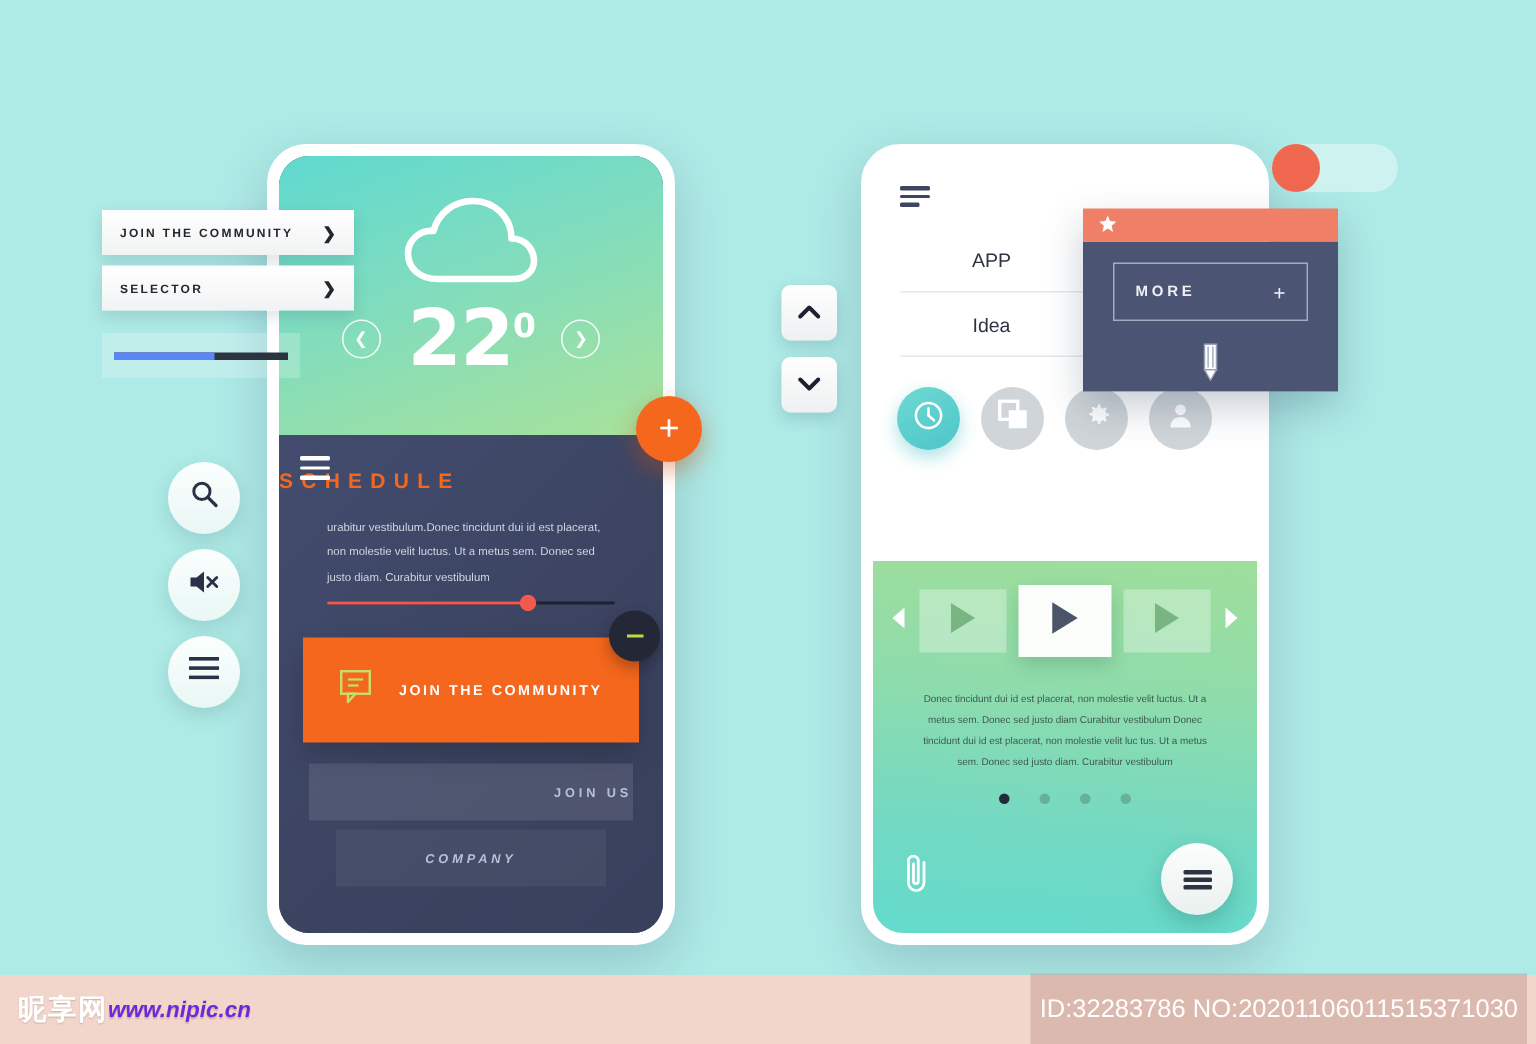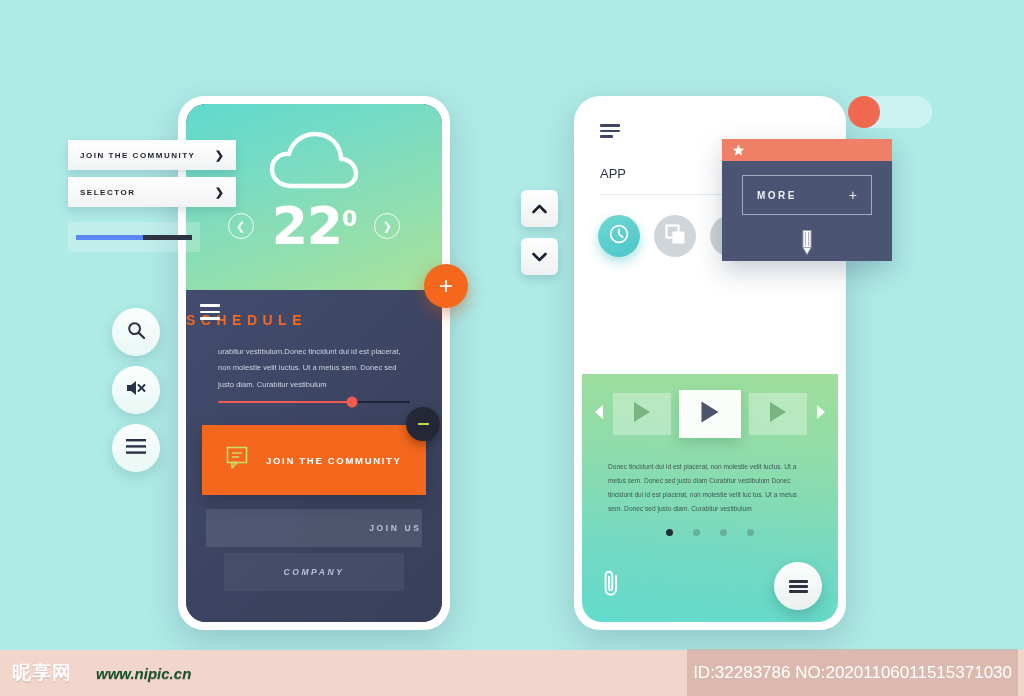--- a/index.html
+++ b/index.html
@@ -151,21 +151,21 @@
   
   .phone-right {
     position: absolute; left: 574px; top: 96px;
     width: 272px; height: 534px;
     background: #ffffff; border-radius: 26px;
     box-shadow: 0 12px 34px rgba(40,60,90,.20);
     overflow: hidden; padding: 8px;
   }
   .phone-right-inner {
     position: relative; width: 100%; height: 100%;
-    border-radius: 20px; overflow: hidden; background: #fff;
+    border-radius: 20px; overflow: hidden; background: #fff; text-align: center;
   }
   .burger-blue { position:absolute; left:18px; top:20px; width:20px; }
   .burger-blue span { display:block; height:2.5px; background:#3d4563; margin-bottom:3px; border-radius:1px;}
   .burger-blue span:nth-child(3){ width: 13px; }
   .menu-list { padding: 48px 18px 0 18px; }
   .menu-item {
     font-size: 13px; color: #2e3342; padding: 14px 0 13px 0;
     border-bottom: 1px solid #e6e8eb; width: 122px;
   }
   .icon-row {
@@ -252,21 +252,21 @@
     position: relative; width: 1024px; height: 46px;
     background: #f2d6cc;
     display: flex; align-items: center;
   }
   .wm-logo {
     margin-left: 12px; color: #ffffff; font-size: 19px; font-weight: 700;
     letter-spacing: 1px; text-shadow: 0 1px 1px rgba(160,120,110,.45);
     font-family: "DejaVu Sans", sans-serif;
   }
   .wm-url {
-    margin-left: 24px; color: #14532d; font-size: 15px; font-style: italic;
+    margin-left: 0; color: #6d28d9; font-size: 15px; font-style: italic;
     font-weight: 700; text-shadow: 0 1px 1px rgba(160,120,110,.45);
   }
   .wm-id {
     margin-left: auto; margin-right: 6px;
     background: rgba(190,150,140,.45); color: #ffffff;
     font-size: 17px; padding: 14px 6px;
   }
 </style>
 </head>
 <body>
@@ -398,20 +398,21 @@
     <div class="phone-right-inner">
 
       <div class="burger-blue">
         <span></span>
           <span></span>
           <span></span>
       </div>
 
       <div class="menu-list">
         <div class="menu-item">APP</div>
+        <div class="menu-item">Idea</div>
       </div>
 
       <div class="icon-row">
         <div class="icon-circ active">
           <span>
             <svg width="22" height="22" viewBox="0 0 22 22">
               <circle cx="11" cy="11" r="8.4" fill="none" stroke="#fff" stroke-width="1.7"></circle>
               <line x1="11" y1="11" x2="11" y2="6.2" stroke="#fff" stroke-width="1.7" stroke-linecap="round"></line>
               <line x1="11" y1="11" x2="14.6" y2="14.2" stroke="#fff" stroke-width="1.7" stroke-linecap="round"></line>
             </svg>

